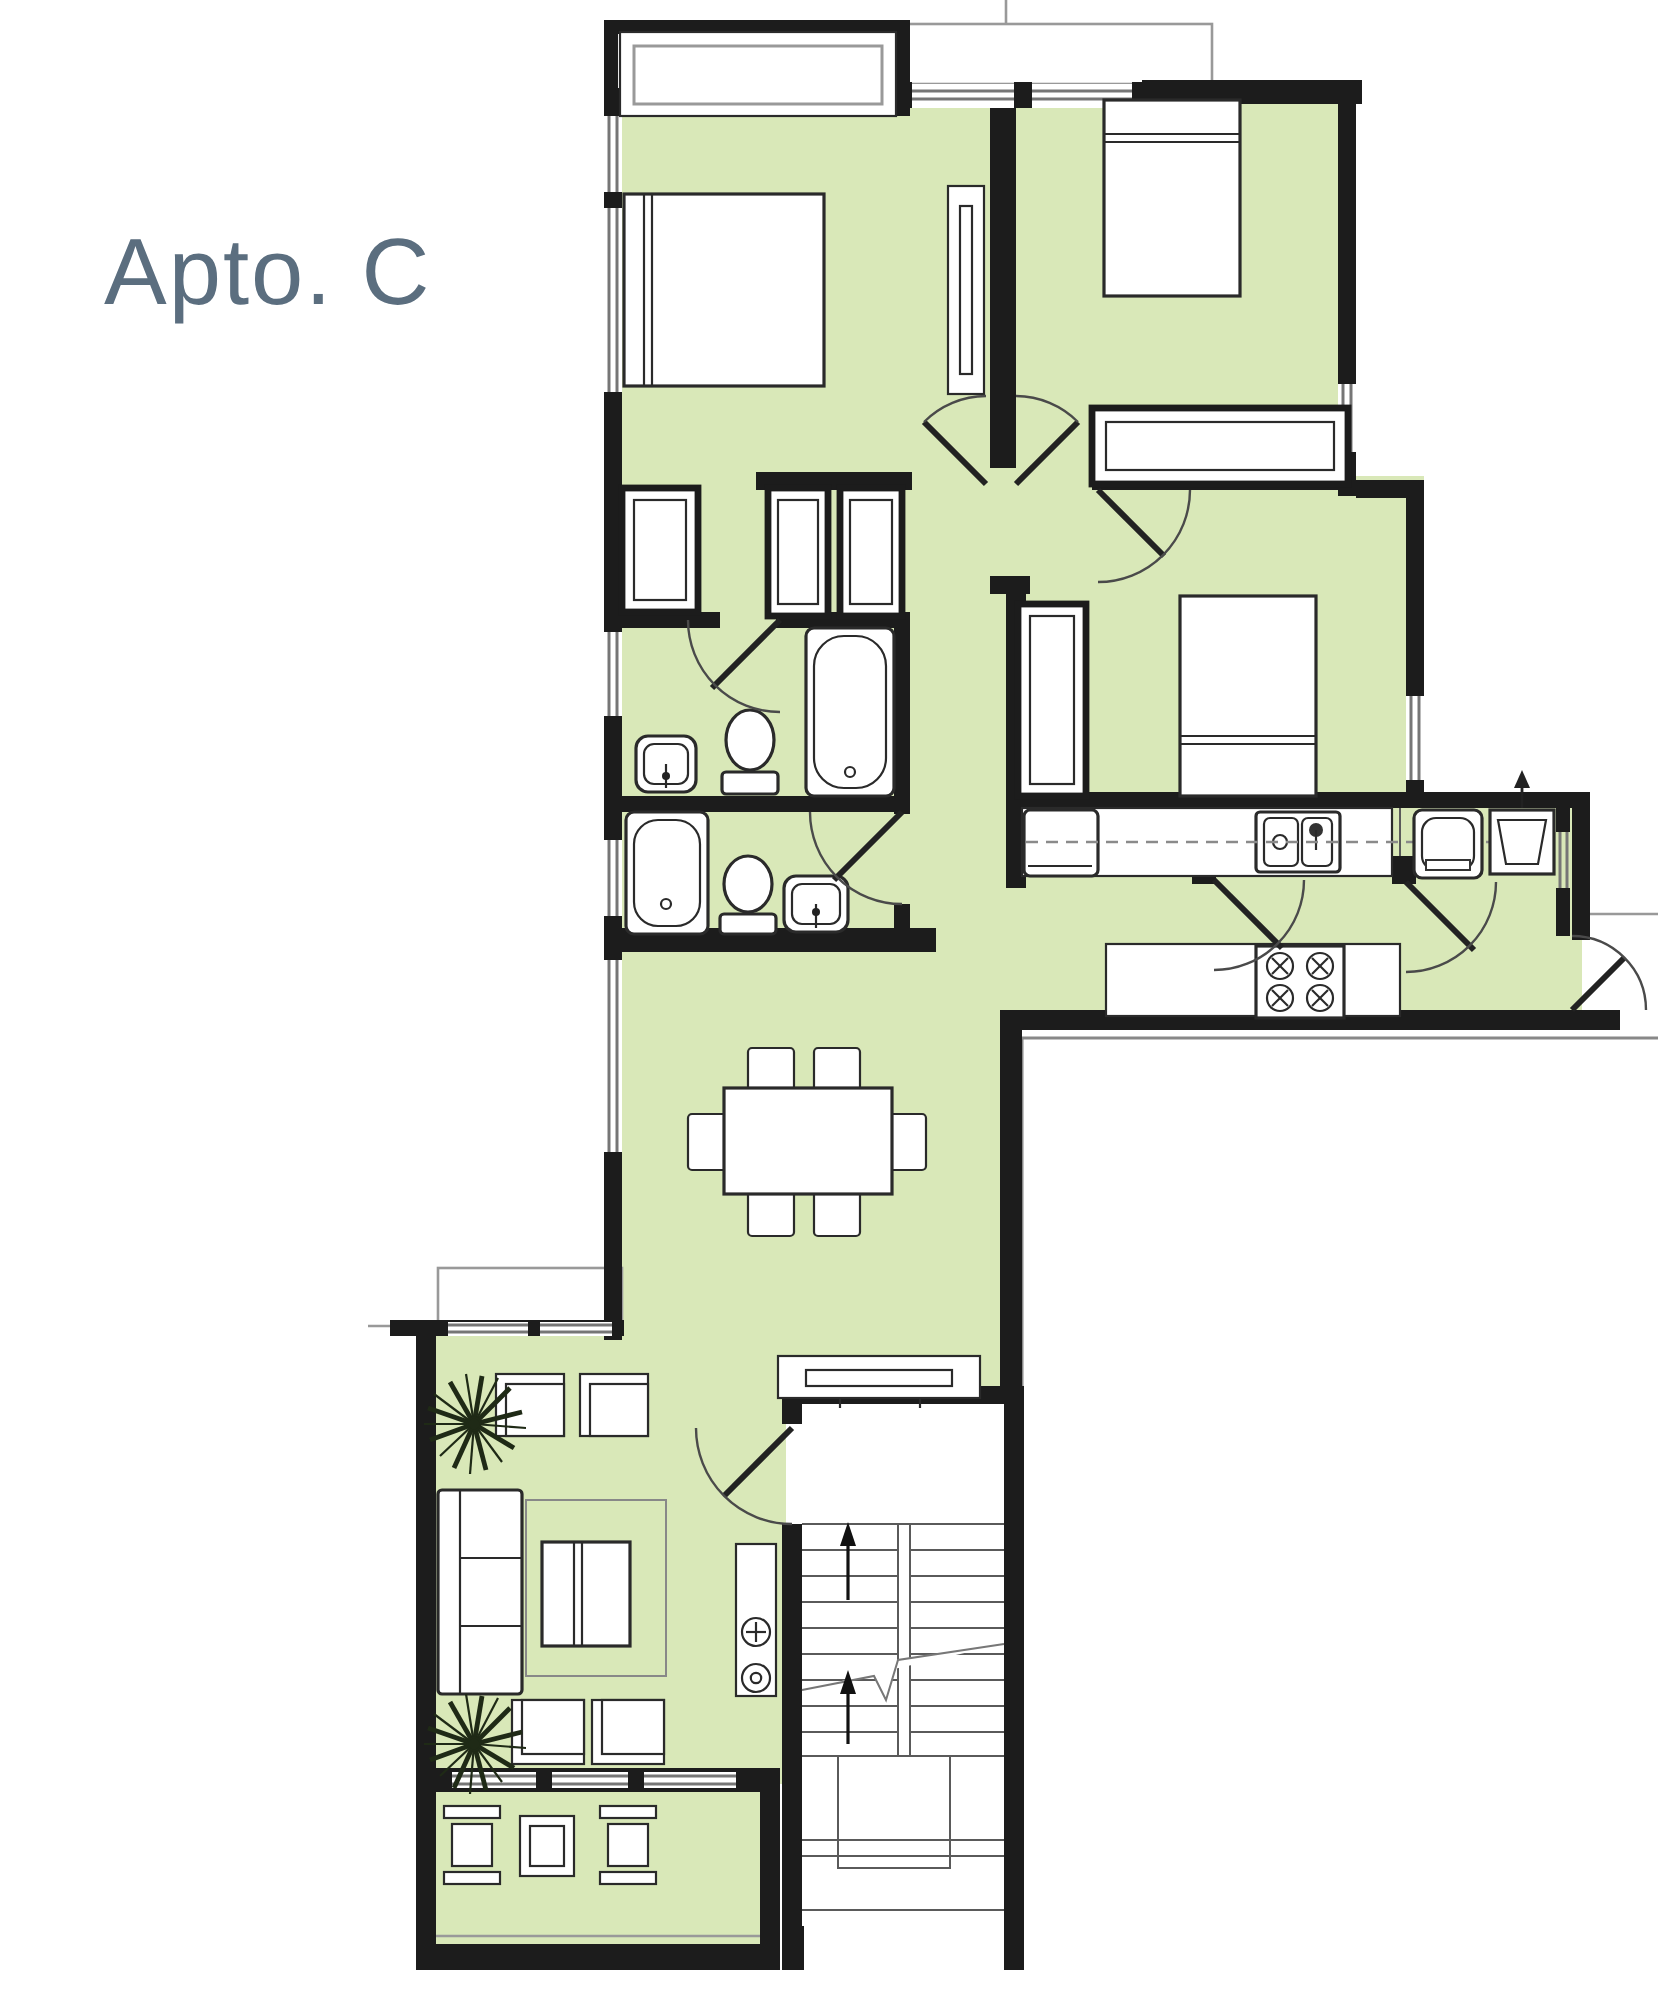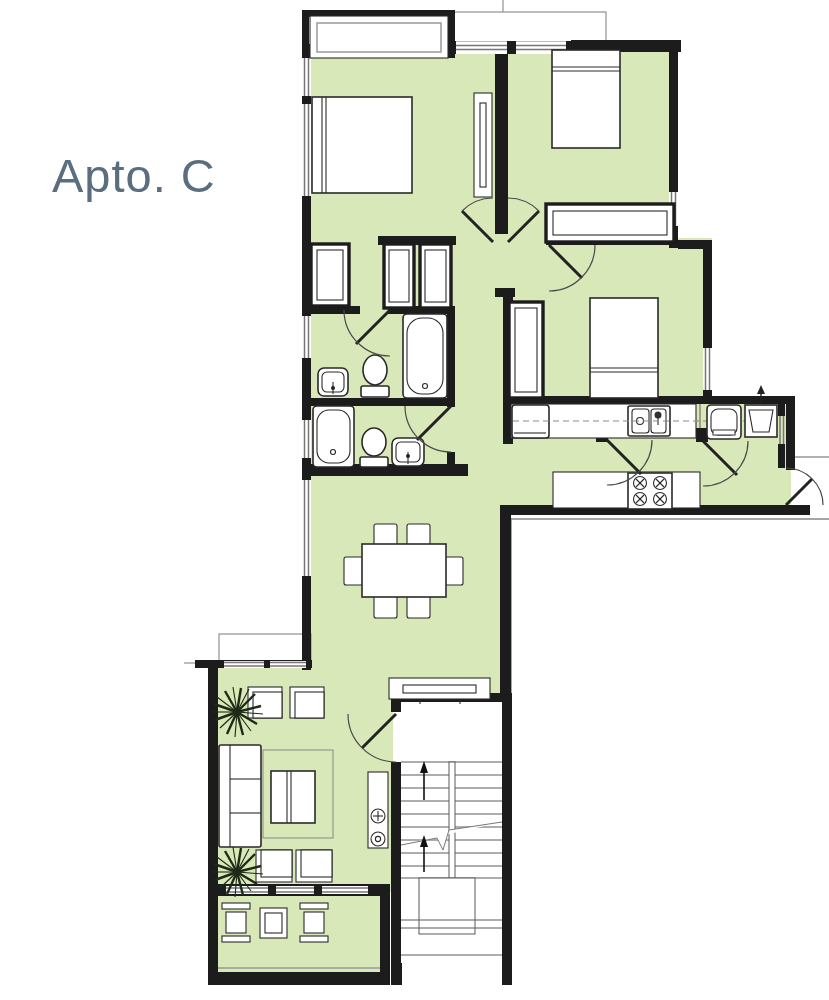--- a/index.html
+++ b/index.html
@@ -8,21 +8,21 @@
     --wall:#1c1c1c;
     --outline:#2a2a2a;
     --detail-gray:#999999;
     --title:#5b6e7f;
     --plant:#1f2a16;
   }
   html,body{margin:0;padding:0;background:var(--background);}
   .plan-wrap{position:relative;width:829px;height:1000px;background:var(--background);overflow:hidden;
              font-family:"Liberation Sans", sans-serif;}
   .plan-title{position:absolute;left:52px;top:108px;font-size:47px;color:var(--title);
-              font-family:"Liberation Sans", sans-serif;letter-spacing:1px;margin-top:40px;}
+              font-family:"Liberation Sans", sans-serif;letter-spacing:1px;}
   svg{position:absolute;left:0;top:0;}
   .room{fill:var(--room-fill);}
   .wall{fill:var(--wall);}
   .fx{fill:#ffffff;stroke:var(--outline);stroke-width:1.6;}
   .fxs{fill:#ffffff;stroke:var(--outline);stroke-width:1.1;}
   .fxw{fill:#ffffff;stroke:var(--wall);stroke-width:3.4;}
   .ln{stroke:var(--outline);stroke-width:1.1;fill:none;}
   .gray{stroke:var(--detail-gray);stroke-width:1.3;fill:none;}
   .win{stroke:#767676;stroke-width:1.5;fill:none;}
   .winw{fill:#ffffff;}

